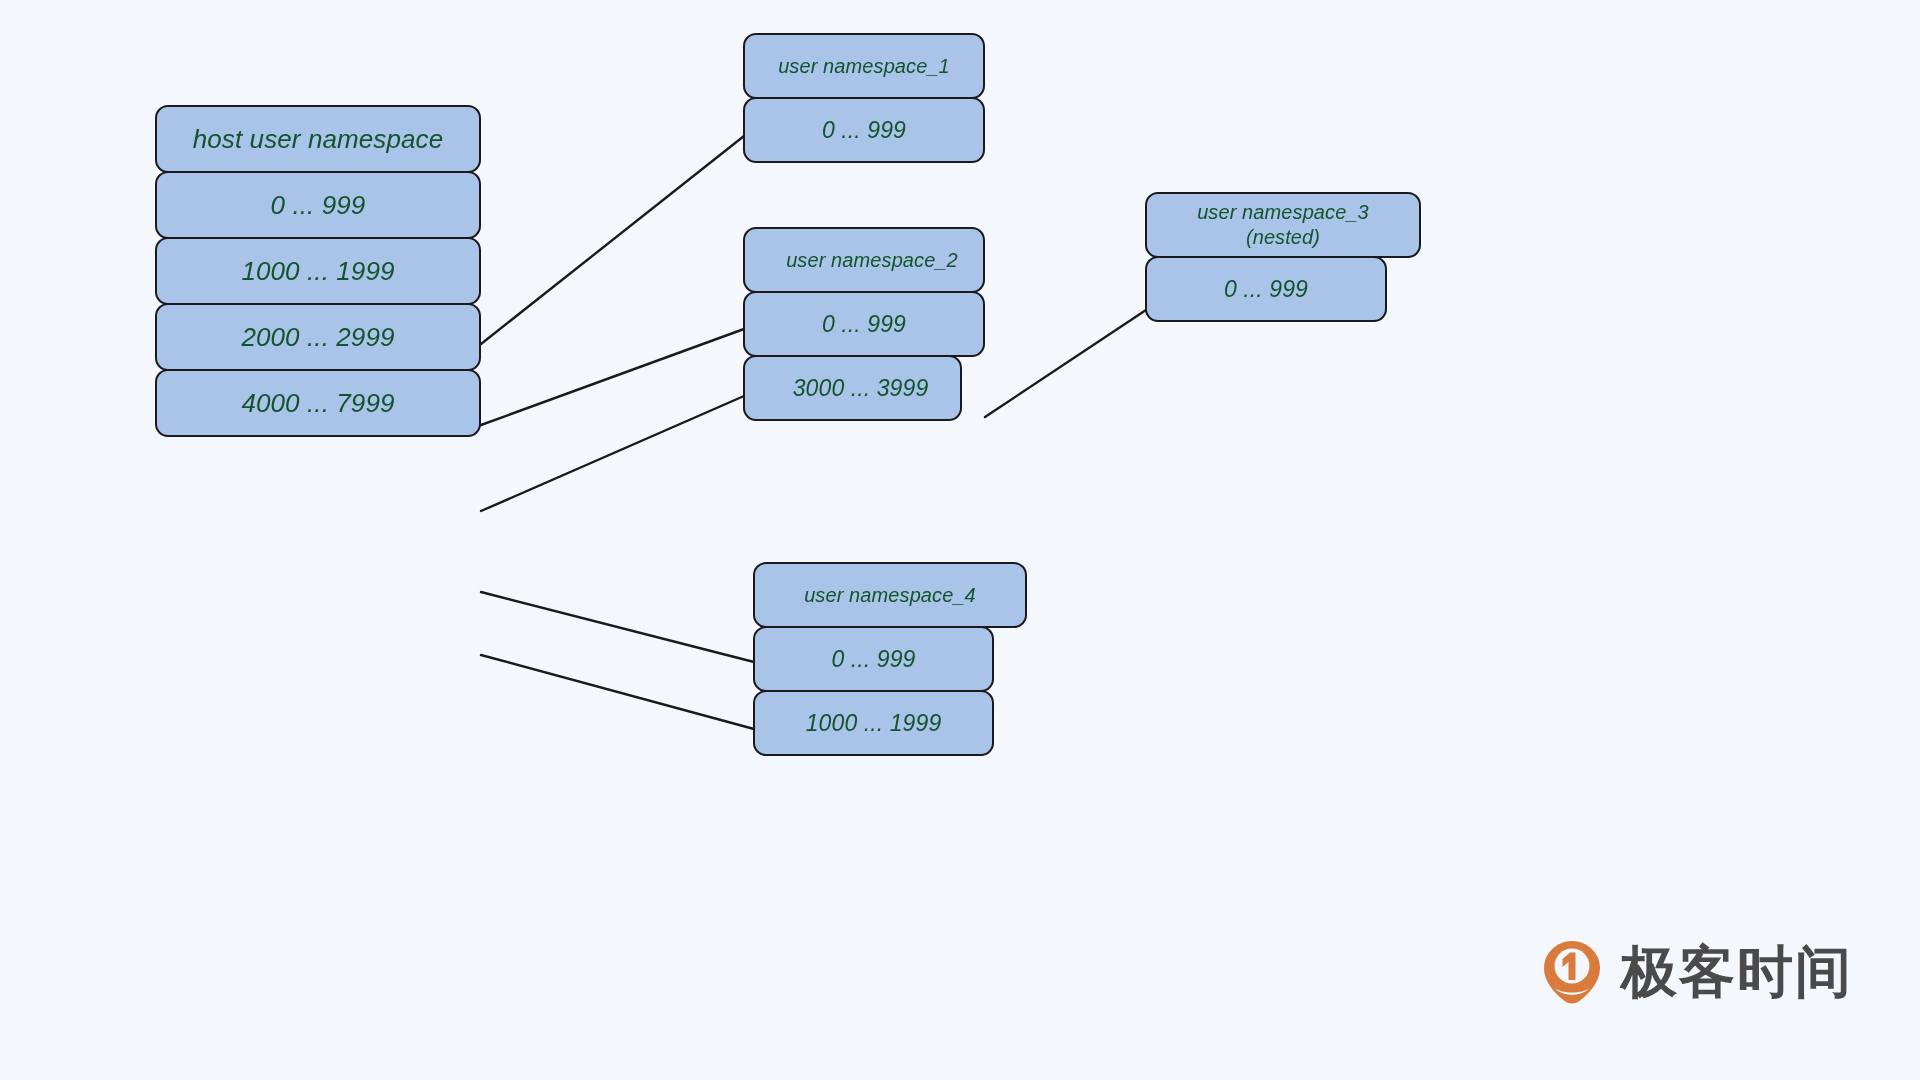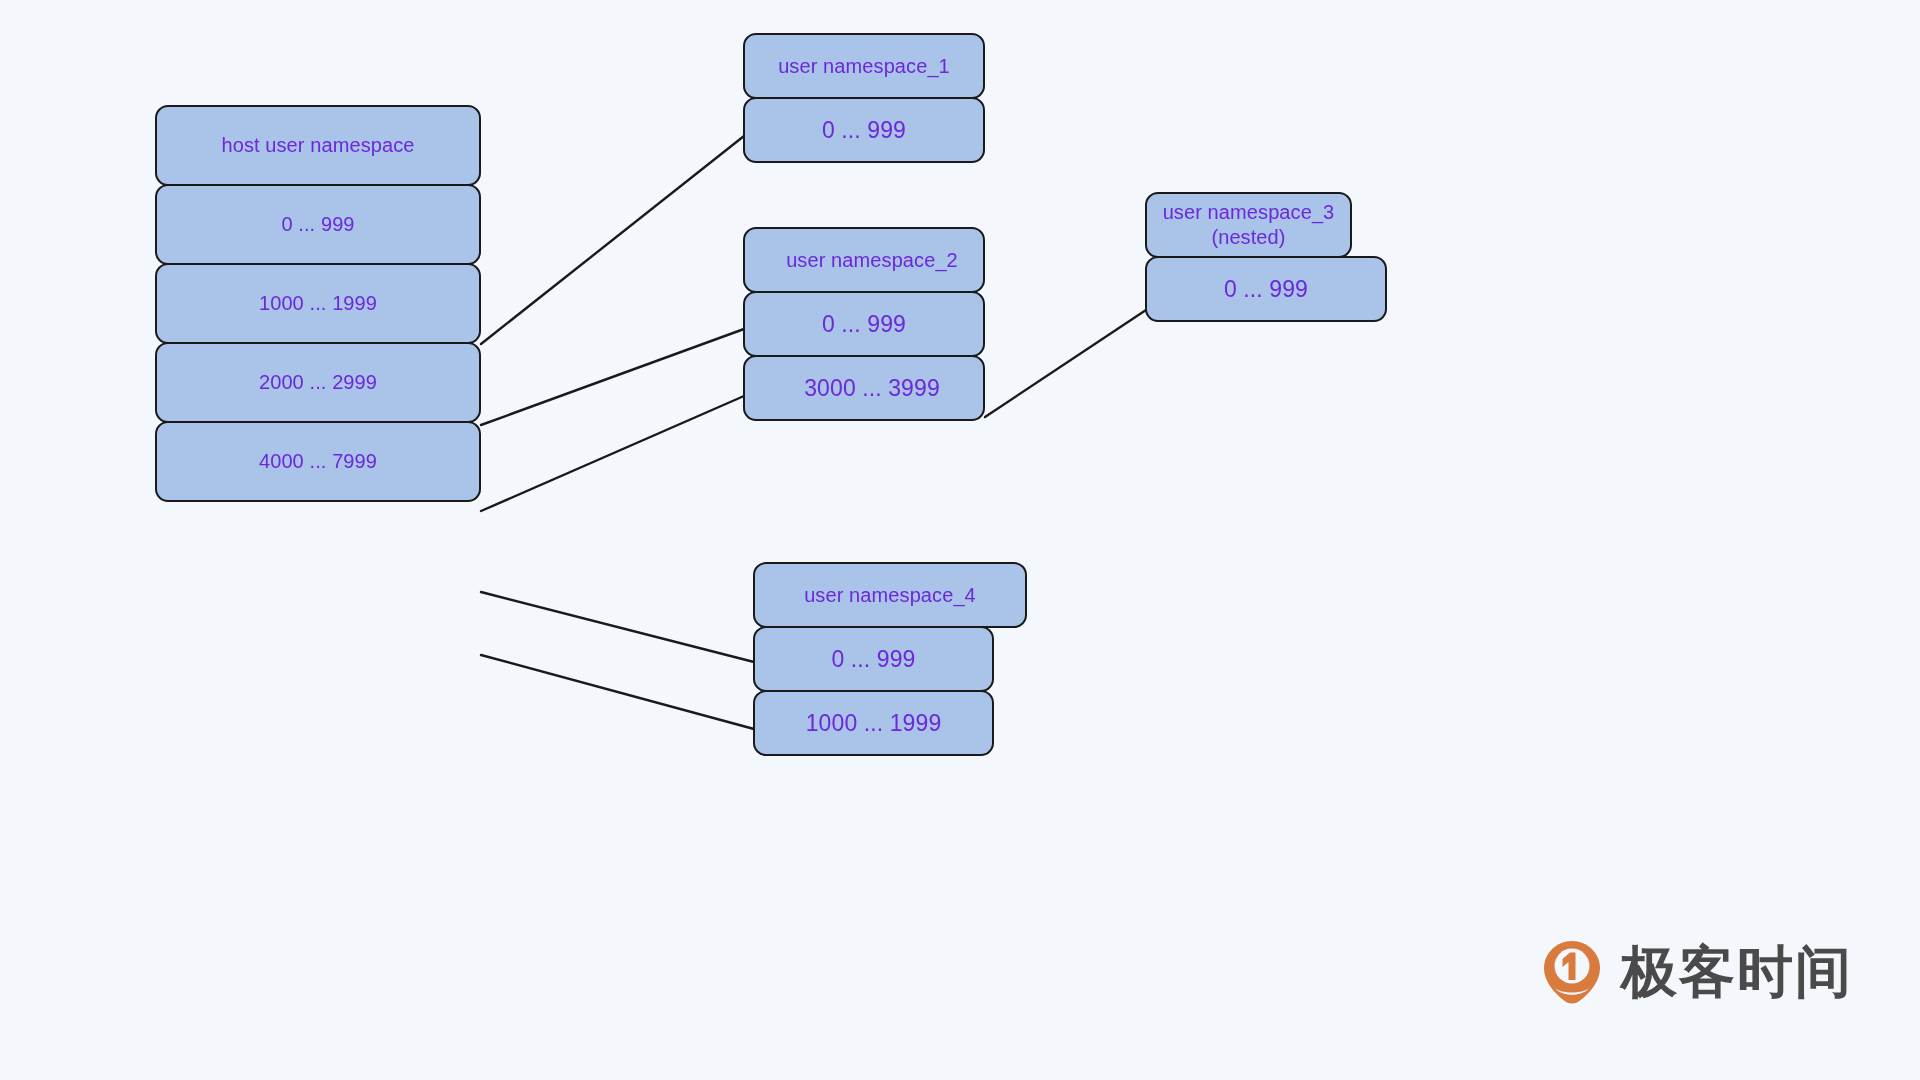--- a/index.html
+++ b/index.html
@@ -37,33 +37,34 @@
   }
   .ns-box {
     box-sizing: border-box;
     background: #a9c4e8;
     border: 2px solid #1a1a1a;
     border-radius: 13px;
     display: flex;
     align-items: center;
     justify-content: center;
     text-align: center;
-    color: #6d28d9;
+    color: #14532d;
     letter-spacing: 0.1px;
     position: relative;
+    font-style: italic;
   }
   
   .ns-box + .ns-box {
     margin-top: -2px;
   }
   
   .host-col .ns-box {
     width: 326px;
-    height: 81px;
-    font-size: 20px;
+    height: 68px;
+    font-size: 26px;
   }
   
   .child-col .ns-box {
     font-size: 20px;
   }
   .child-col .ns-head {
     height: 66px;
   }
   .child-col .ns-row {
     height: 66px;
@@ -129,25 +130,25 @@
   </div>
 
   <div class="ns-group child-col" style="left:743px; top:33px;">
     <div class="ns-box ns-head" style="width:242px;">user namespace_1</div>
     <div class="ns-box ns-row" style="width:242px;">0 ... 999</div>
   </div>
 
   <div class="ns-group child-col" style="left:743px; top:227px;">
     <div class="ns-box ns-head" style="width:242px;padding-left:16px;">user namespace_2</div>
     <div class="ns-box ns-row" style="width:242px;">0 ... 999</div>
-    <div class="ns-box ns-row" style="width:242px;padding-left:16px;">3000 ... 3999</div>
+    <div class="ns-box ns-row" style="width:219px;padding-left:16px;">3000 ... 3999</div>
   </div>
 
   <div class="ns-group child-col" style="left:1145px; top:192px;">
-    <div class="ns-box ns-head ns-head-2line" style="width:207px;">
+    <div class="ns-box ns-head ns-head-2line" style="width:276px;">
       <span>user namespace_3</span>
       <span>(nested)</span>
     </div>
     <div class="ns-box ns-row" style="width:242px;">0 ... 999</div>
   </div>
 
   <div class="ns-group child-col" style="left:753px; top:562px;">
     <div class="ns-box ns-head" style="width:274px;">user namespace_4</div>
     <div class="ns-box ns-row" style="width:241px;">0 ... 999</div>
     <div class="ns-box ns-row" style="width:241px;">1000 ... 1999</div>

